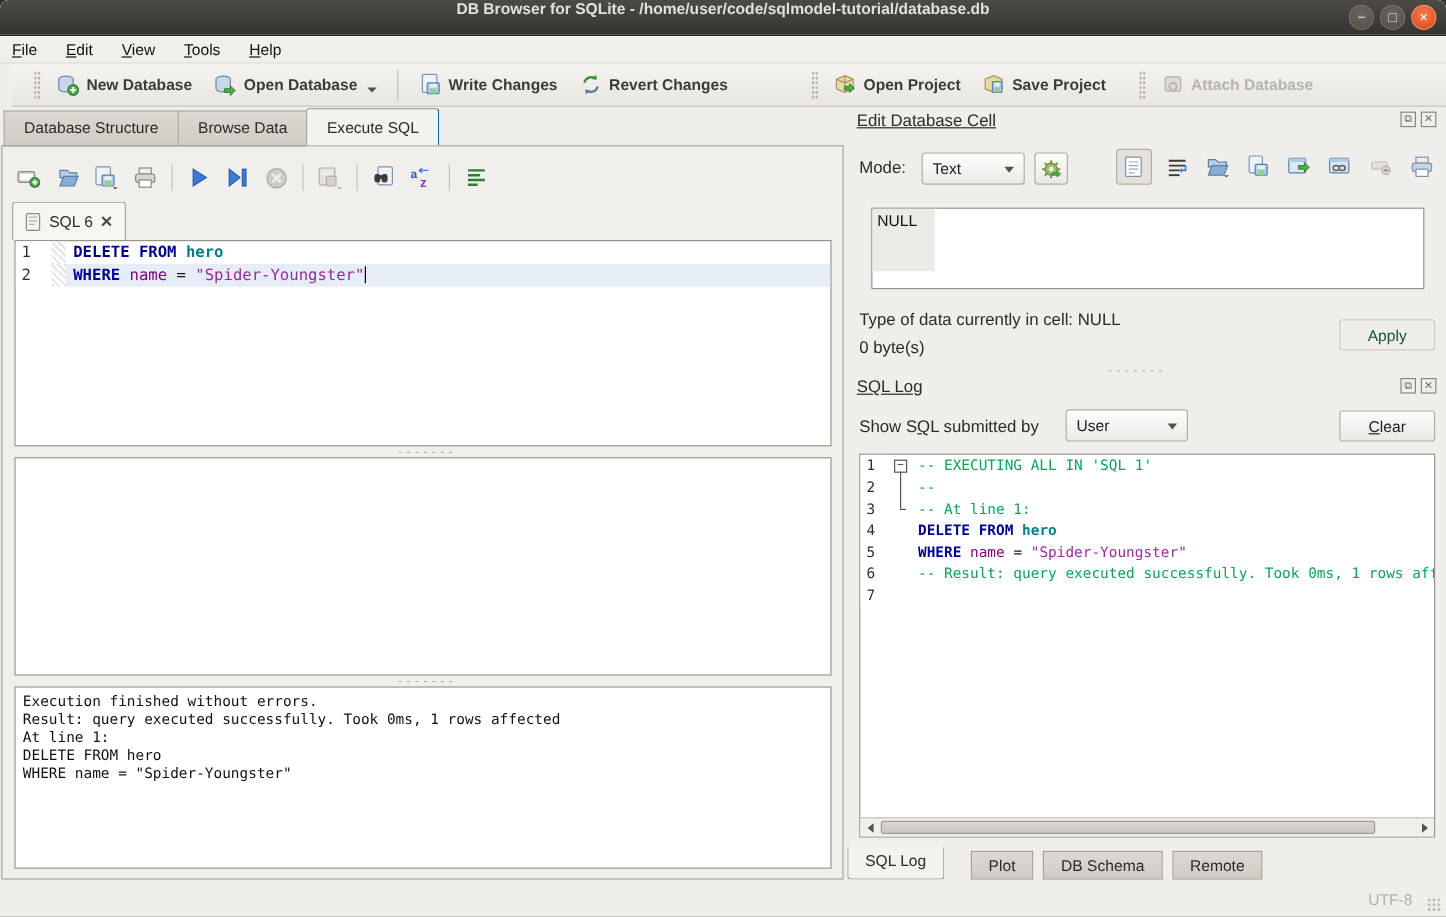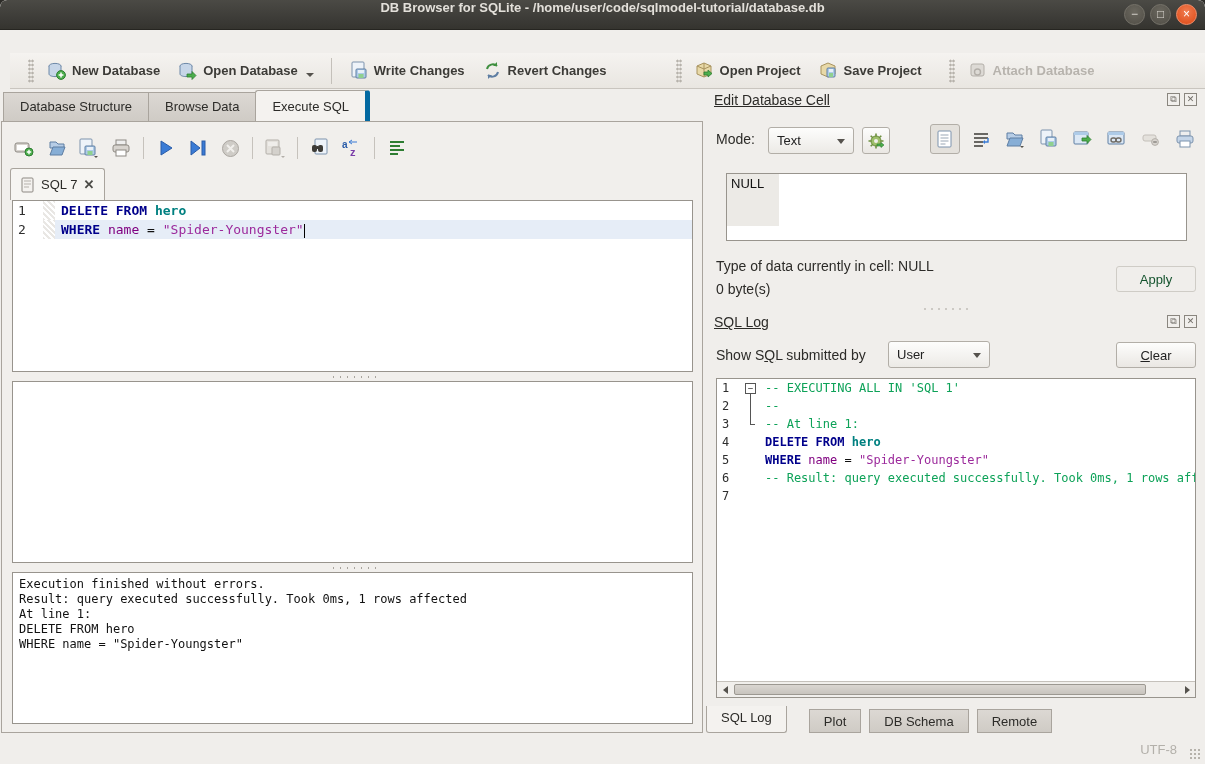--- a/index.html
+++ b/index.html
@@ -34,21 +34,21 @@
   .tbbtn.disabled { color:#b7b3ad; }
   .tbbtn svg { display:block; }
   .dd-arrow { width:0; height:0; border-left:4px solid transparent; border-right:4px solid transparent;
     border-top:4px solid #55524d; margin-left:2px; align-self:flex-end; margin-bottom:3px; }
 
   
   .maintabs { position:absolute; left:3px; top:92px; display:flex; height:30px; z-index:3; }
   .mtab { padding:6px 16px 0 16px; font-size:13px; color:#2c2b28; background:linear-gradient(#dcd8d3,#cfcbc5);
     border:1px solid #a9a49d; border-right:none; height:30px; }
   .mtab:last-child { border-right:1px solid #a9a49d; }
-  .mtab.active { background:#f4f2ef; border-right:5px solid #0369a1; border-radius:3px 3px 0 0;
+  .mtab.active { background:#f4f2ef; border-right:1px solid #0369a1; border-radius:3px 3px 0 0;
     height:31px; margin-top:-2px; padding-top:8px; border-bottom:none; }
 
   
   .leftpanel { position:absolute; left:1px; top:121px; width:702px; height:612px;
     background:#f1efec; border:1px solid #a9a49d; }
   .sqltoolbar { position:absolute; left:8px; top:8px; width:686px; height:36px; display:flex; align-items:center; gap:2px; }
   .sicon { width:30px; height:28px; display:flex; align-items:center; justify-content:center; border-radius:3px; }
   .ssep { width:1px; height:22px; background:#c6c2bc; margin:0 5px; }
   .sqltabbar { position:absolute; left:8px; top:46px; height:32px; display:flex; }
   .sqltab { display:flex; align-items:center; gap:6px; background:#f6f5f2; border:1px solid #a9a49d; border-bottom:none;
@@ -136,20 +136,27 @@
 
   <div class="titlebar">
     <span class="title">DB Browser for SQLite - /home/user/code/sqlmodel-tutorial/database.db</span>
     <span class="winbtns">
       <span class="winbtn"><span>−</span></span>
       <span class="winbtn"><span>□</span></span>
       <span class="winbtn close"><span>×</span></span>
     </span>
   </div>
 
+  <div class="menubar">
+    <span class="menuitem"><u>F</u>ile</span>
+    <span class="menuitem"><u>E</u>dit</span>
+    <span class="menuitem"><u>V</u>iew</span>
+    <span class="menuitem"><u>T</u>ools</span>
+    <span class="menuitem"><u>H</u>elp</span>
+  </div>
 
   <div class="toolbar">
     <span class="tb-handle"></span>
     <span class="tbbtn">
       <svg width="19" height="19">
           <ellipse cx="8" cy="5" rx="6" ry="2.6" fill="#c7d6e8" stroke="#6d88a8"></ellipse>
           <path d="M2 5v8c0 1.4 2.7 2.6 6 2.6s6-1.2 6-2.6V5" fill="#c7d6e8" stroke="#6d88a8"></path>
           <circle cx="14" cy="14" r="4.4" fill="#4cae4c" stroke="#2e7d32"></circle>
           <path d="M14 11.6v4.8M11.6 14h4.8" stroke="#fff" stroke-width="1.5"></path>
         </svg>
@@ -300,21 +307,21 @@
           </svg>
         </span>
     </div>
 
     <div class="sqltabbar">
       <span class="sqltab">
         <svg width="14" height="16">
             <rect x="1" y="1" width="11" height="14" rx="1" fill="#f4f2ef" stroke="#8d8983"></rect>
             <path d="M3 4h7M3 7h7M3 10h5" stroke="#b5b1ab"></path>
           </svg>
-        <span>SQL 7</span>
+        <span>SQL 6</span>
         <span class="closex">✕</span>
       </span>
     </div>
 
     <div class="editorbox">
       <div class="codearea editor">
           <div class="cl">
             <span class="ln">1</span>
             <span class="fold"></span>
             <span class="codetxt"><span class="tk-kw">DELETE FROM</span><span class="tk-pl"> </span><span class="tk-tbl">hero</span></span>

